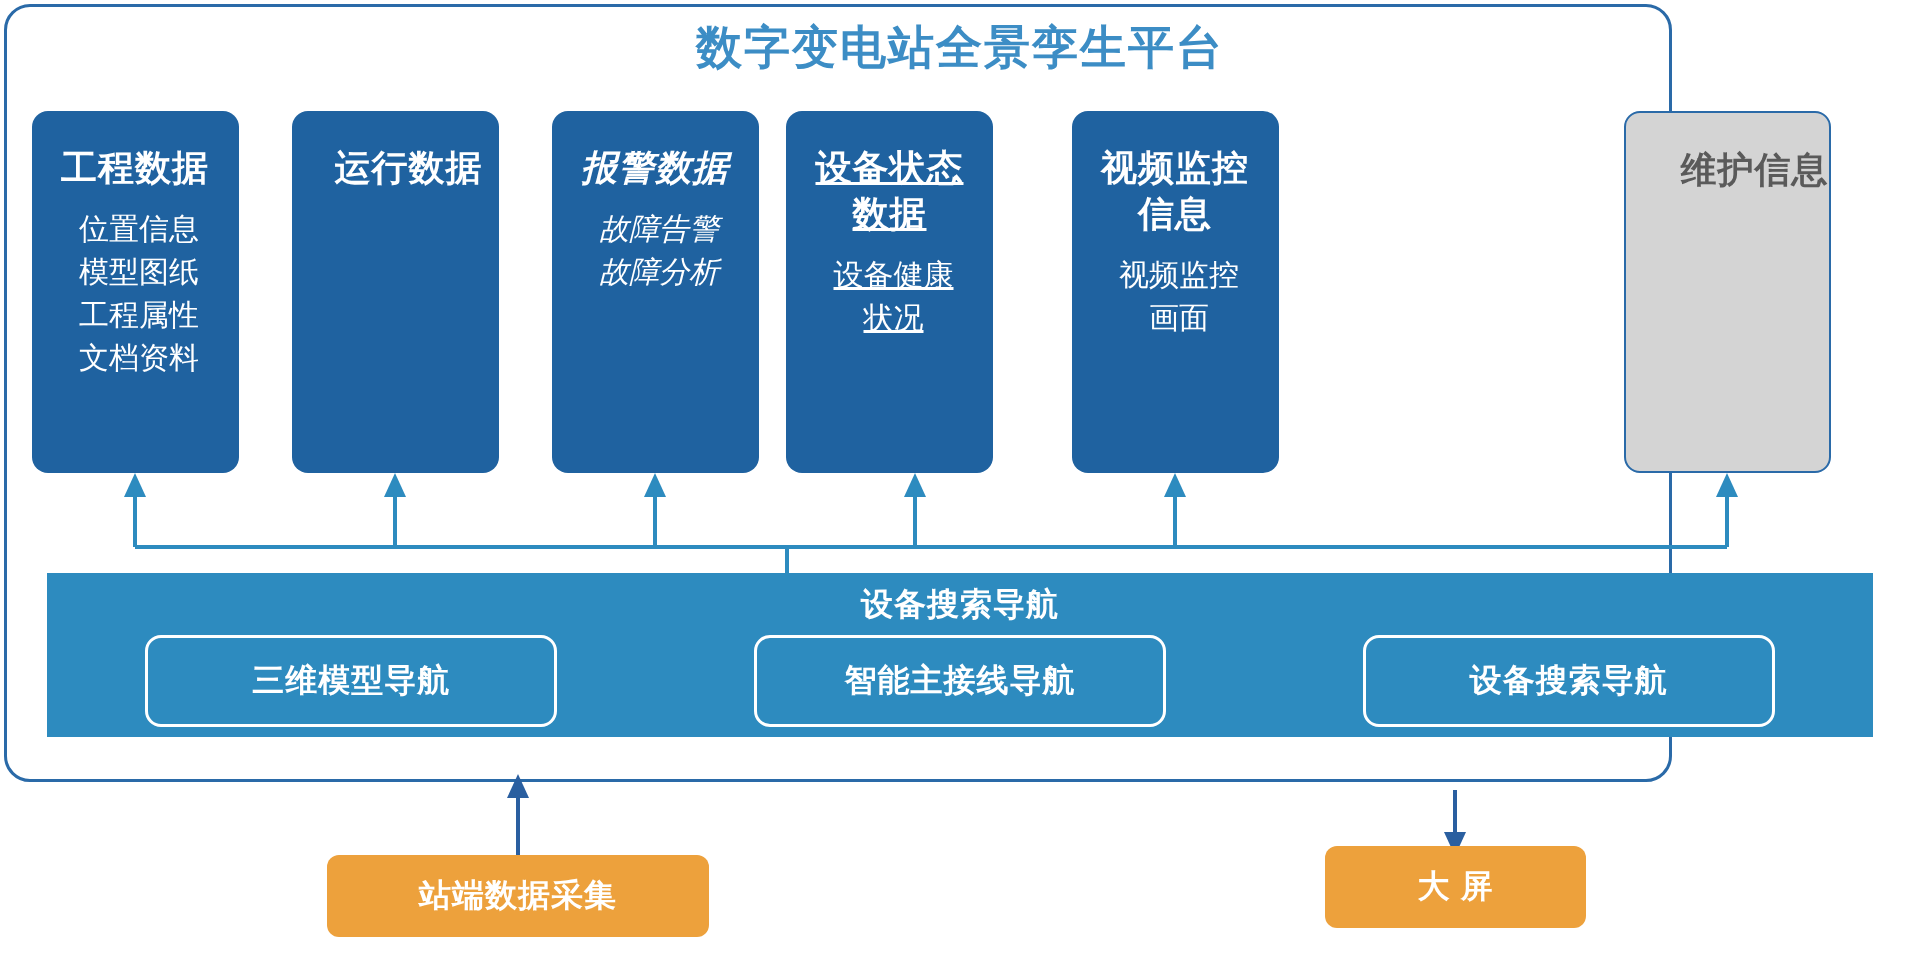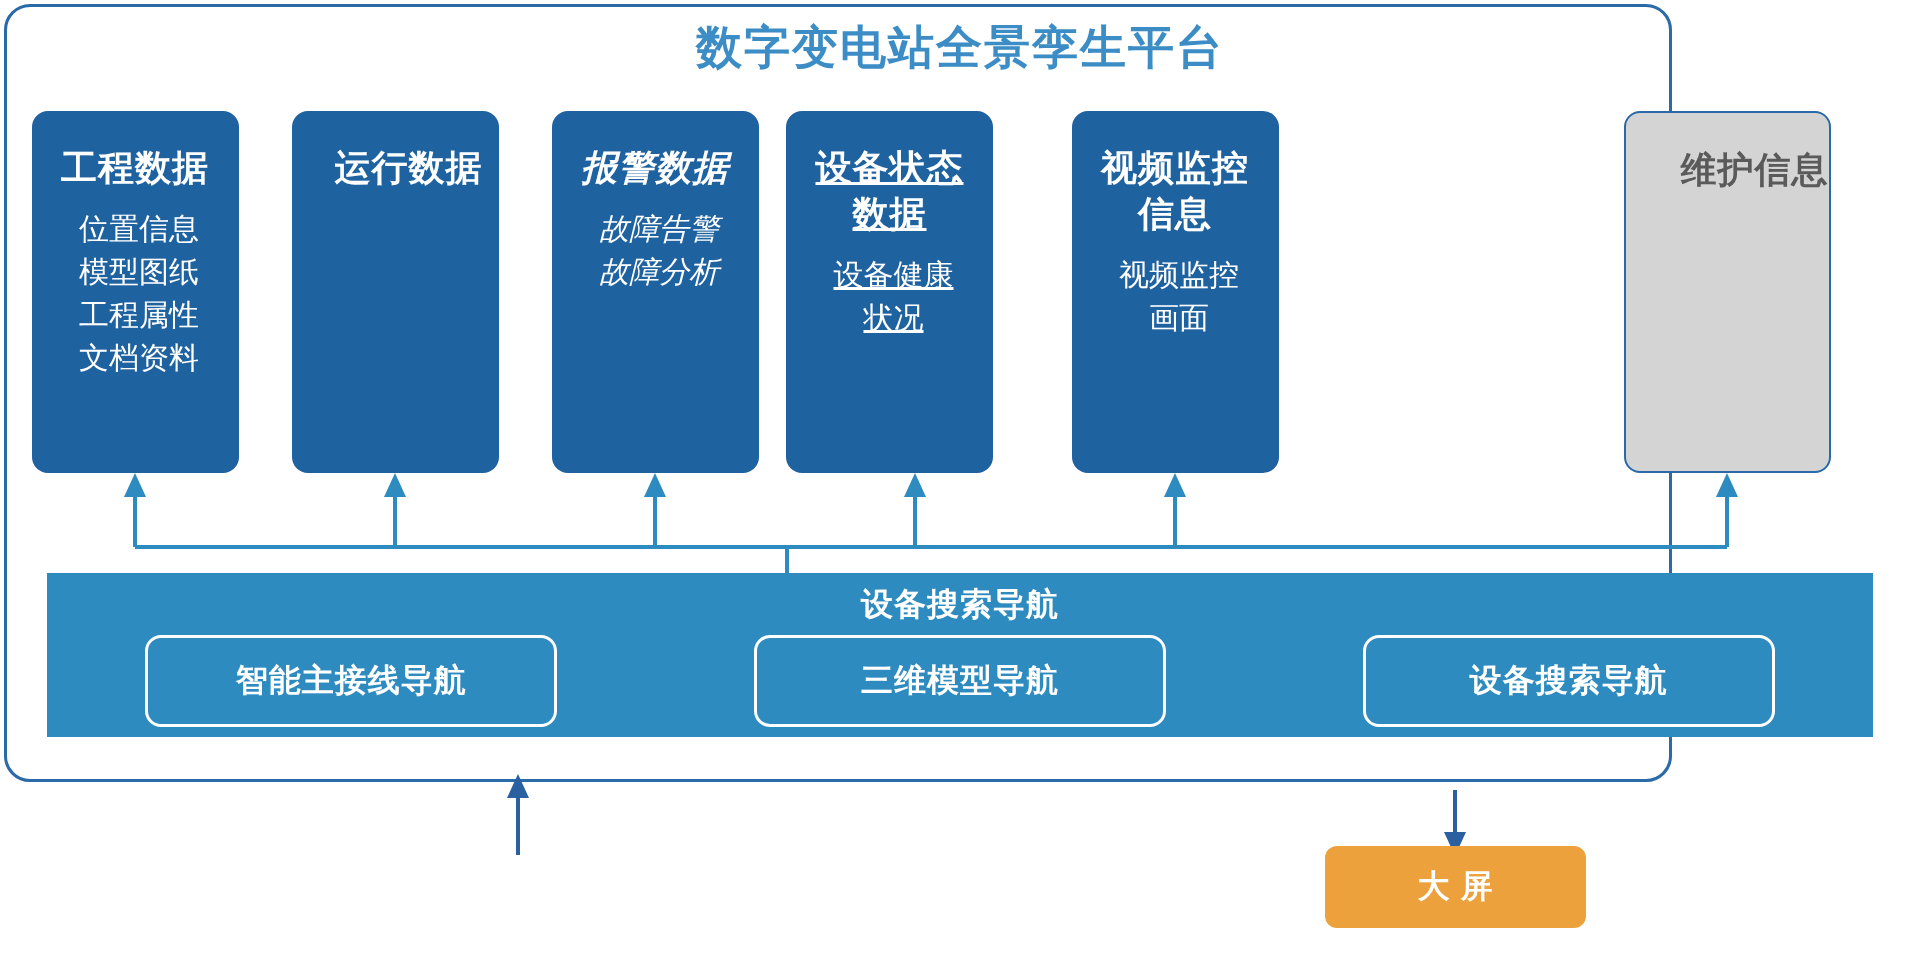--- a/index.html
+++ b/index.html
@@ -242,35 +242,36 @@
         <polygon points="648,466 637,490 659,490"></polygon>
         <polygon points="908,466 897,490 919,490"></polygon>
         <polygon points="1168,466 1157,490 1179,490"></polygon>
         <polygon points="1720,466 1709,490 1731,490"></polygon>
       </g>
     </svg>
 
     <div class="nav-panel">
       <div class="nav-panel-title">设备搜索导航</div>
       <div class="nav-buttons" id="nav-buttons">
+          <div class="nav-button">三维模型导航</div>
           <div class="nav-button">智能主接线导航</div>
-          <div class="nav-button">三维模型导航</div>
           <div class="nav-button">设备搜索导航</div>
         </div>
     </div>
 
   </div>
 
   <svg class="bottom-arrow-layer" viewBox="0 0 1920 184">
     <g stroke="#2a5fa0" stroke-width="4" fill="none">
       <line x1="518" y1="85" x2="518" y2="20"></line>
       <line x1="1455" y1="20" x2="1455" y2="68"></line>
     </g>
     <g fill="#2a5fa0">
       <polygon points="518,4 507,28 529,28"></polygon>
       <polygon points="1455,86 1444,62 1466,62"></polygon>
     </g>
   </svg>
 
+  <div class="orange-box" id="orange-left">站端数据采集</div>
 
   <div class="orange-box" id="orange-right">大 屏</div>
 
 </div>
 
 </body></html>

